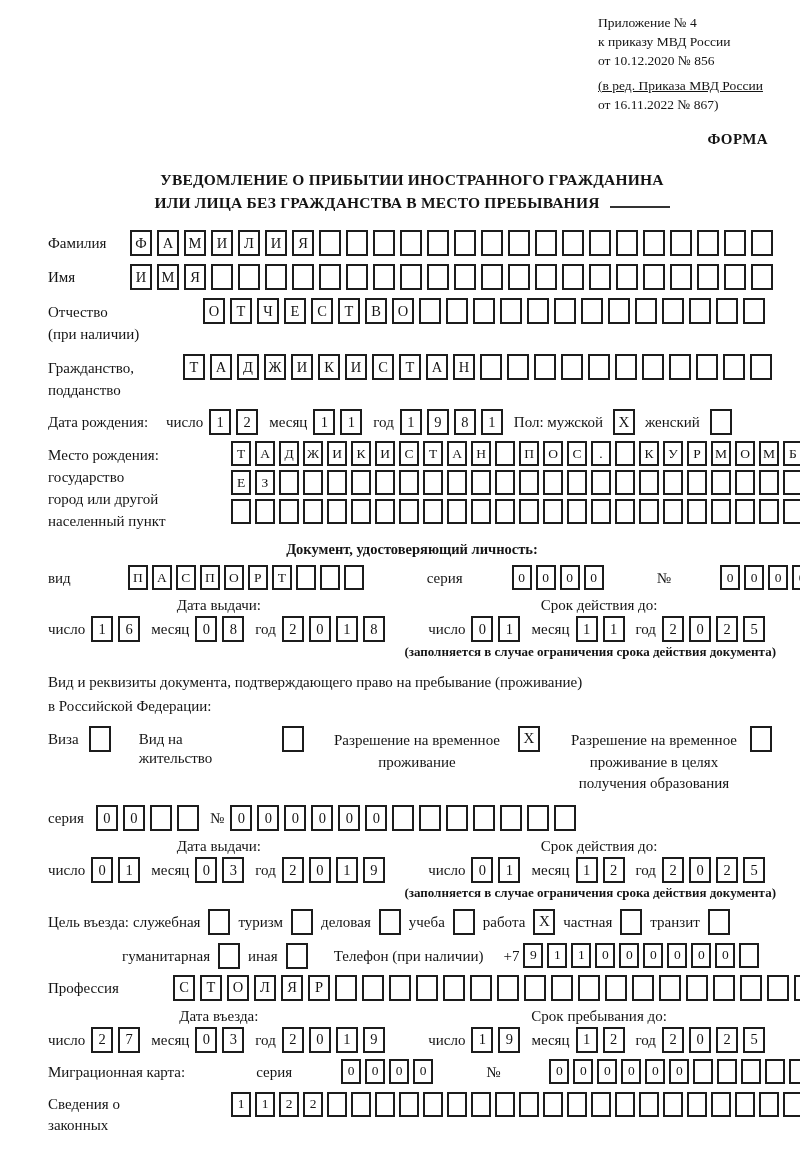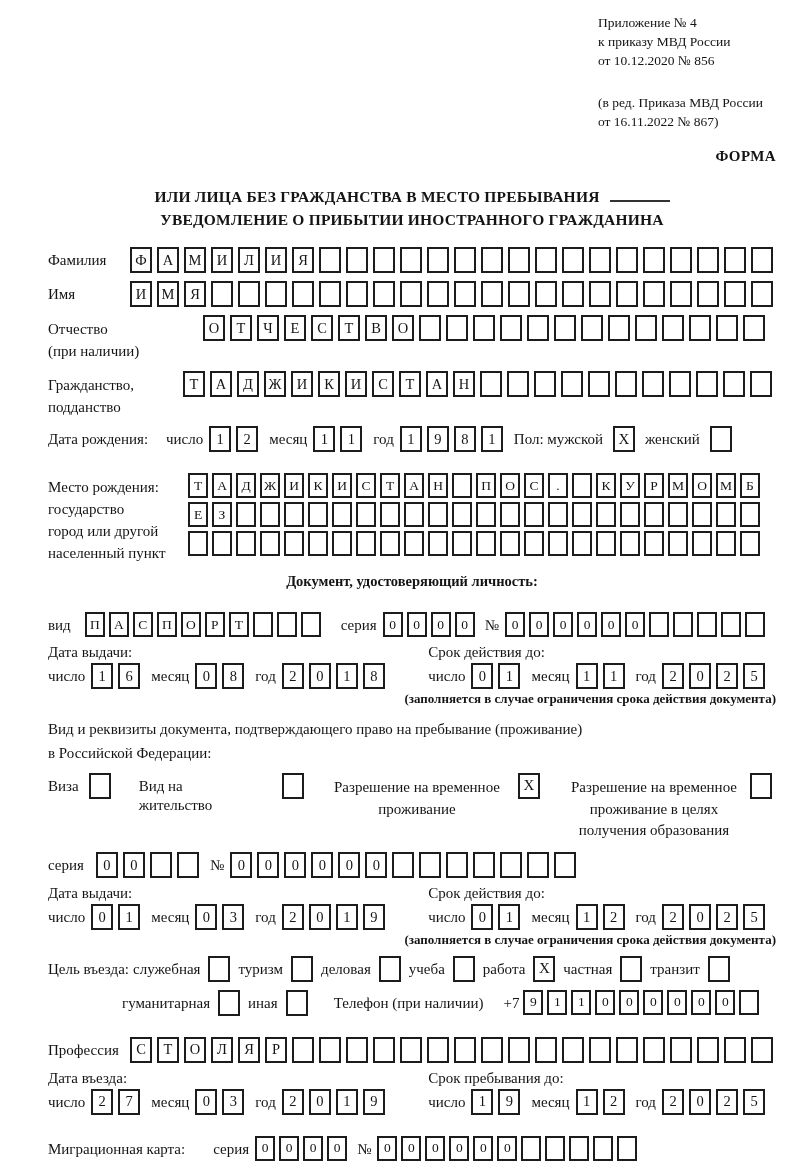--- a/index.html
+++ b/index.html
@@ -5,22 +5,22 @@
   html,body{margin:0;padding:0;background:#e9e9e9;}
   .page{
     width:800px;height:1163px;box-sizing:border-box;background:#ffffff;
     margin:0 auto;position:relative;overflow:hidden;
     padding:14px 24px 0 48px;
     font-family:"Liberation Serif","DejaVu Serif",serif;
     color:#141414;font-size:15px;line-height:1.3;
   }
   
   .hdr-right{margin-left:auto;width:178px;font-size:13.5px;line-height:1.4;}
-  .hdr-right .ed{margin-top:23px;}
-  .forma{font-weight:bold;text-align:right;margin-top:16px;margin-right:0;font-size:15px;letter-spacing:.4px;}
+  .hdr-right .ed{margin-top:6px;text-decoration:underline;}
+  .forma{font-weight:bold;text-align:right;margin-top:16px;margin-right:8px;font-size:15px;letter-spacing:.4px;}
   
   .title{text-align:center;font-weight:bold;font-size:15.5px;margin-top:18px;line-height:1.5;letter-spacing:.2px;}
   .t-underline{display:inline-block;width:60px;border-bottom:2.5px solid #333;margin-left:10px;vertical-align:baseline;}
   .sec{font-weight:bold;font-size:14.5px;margin-top:22px;letter-spacing:.2px;}
   
   .row{display:flex;align-items:flex-start;margin-top:8px;flex-wrap:nowrap;}
   .lbl{flex:none;padding-top:4px;}
   .lbl-block{flex:none;display:flex;flex-direction:column;padding-top:4px;line-height:1.45;}
   .sub{flex:none;padding-top:4px;margin:0 6px;}
   .sub.first{margin-left:0;}
@@ -36,59 +36,59 @@
   .cellcol{display:flex;flex-direction:column;gap:4px;}
   .checkbox{
     flex:none;width:22px;height:26px;box-sizing:border-box;border:2px solid #1c1c1c;
     display:inline-flex;align-items:center;justify-content:center;font-size:15px;background:#fff;margin:0 4px;
   }
   
   .center-head{text-align:center;font-weight:bold;margin-top:8px;font-size:14.5px;}
   
   .daterow{display:flex;justify-content:space-between;margin-top:6px;padding-right:6px;}
   .dgroup{display:flex;flex-direction:column;}
-  .dhead{text-align:left;font-size:15px;line-height:1.2;margin-bottom:2px;}
+  .dhead{text-align:center;font-size:15px;line-height:1.2;margin-bottom:2px;}
   .dfields{display:flex;align-items:flex-start;}
   .dfields .sub{padding-top:4px;}
   .fill-note{text-align:right;font-size:13px;font-weight:bold;margin-top:2px;line-height:1.2;}
   .intro{margin-top:10px;line-height:1.6;}
   
   .opts{display:flex;align-items:flex-start;margin-top:8px;}
   .opt{display:flex;align-items:flex-start;margin-right:10px;}
   .opt .optlbl{padding-top:4px;margin-right:6px;}
   .opt .multiline{text-align:center;line-height:1.45;}
   .opt3txt{width:182px;}
   .opt4txt{width:172px;}
   
   .purpose .sub{margin:0 4px;}
   .indent70{margin-left:70px;}
   .ml28{margin-left:28px;}
   .mt8{margin-top:8px;}
   .mt10{margin-top:10px;}
-  .mt6{margin-top:21px;}
+  .mt6{margin-top:6px;gap:43px;}
 </style>
 </head>
 <body>
 
 <div class="page">
 
   <div class="hdr-right">
     <div>Приложение № 4</div>
     <div>к приказу МВД России</div>
     <div>от 10.12.2020 № 856</div>
     <div class="ed">(в ред. Приказа МВД России</div>
     <div>от 16.11.2022 № 867)</div>
   </div>
   <div class="forma">ФОРМА</div>
 
   <div class="title">
+    <div>УВЕДОМЛЕНИЕ О ПРИБЫТИИ ИНОСТРАННОГО ГРАЖДАНИНА</div>
     <div>
       <span>ИЛИ ЛИЦА БЕЗ ГРАЖДАНСТВА В МЕСТО ПРЕБЫВАНИЯ</span><span class="t-underline"></span>
     </div>
-    <div>УВЕДОМЛЕНИЕ О ПРИБЫТИИ ИНОСТРАННОГО ГРАЖДАНИНА</div>
   </div>
 
 
   <div class="row" style="margin-top:16px">
     <span class="lbl w82">Фамилия</span>
     <div class="cells">
         <span class="cell">Ф</span>
         <span class="cell">А</span>
         <span class="cell">М</span>
         <span class="cell">И</span>

